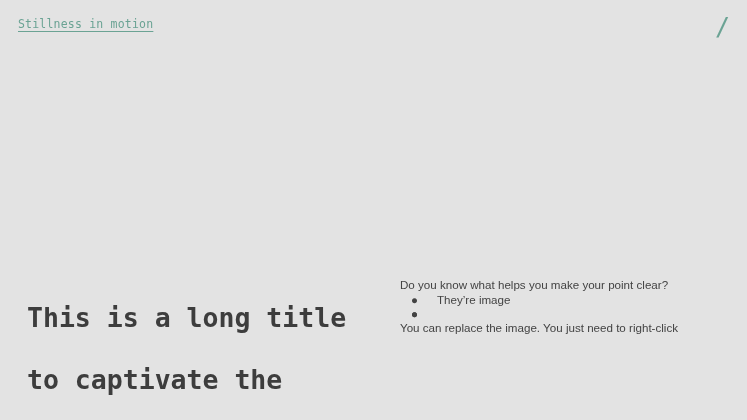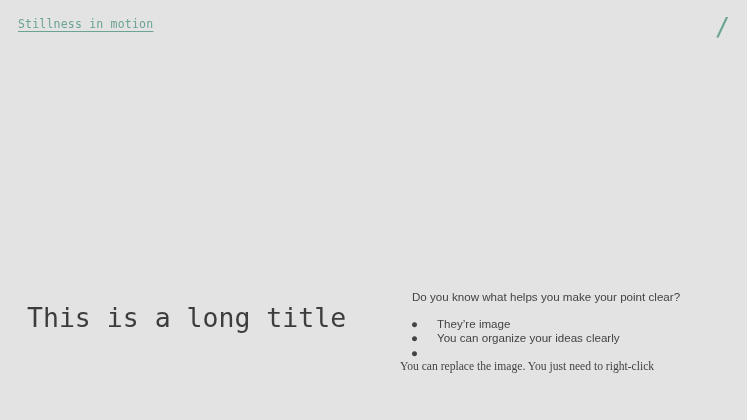--- a/index.html
+++ b/index.html
@@ -69,36 +69,37 @@
     font-family: "DejaVu Sans Mono", "Liberation Mono", monospace;
     font-size: 26.5px;
     line-height: 31px;
     color: #3d3d3d;
     font-weight: 400;
     letter-spacing: 0px;
     white-space: pre-line;
   }
   #title-block .title-line {
     display: block;
+    font-weight: bold;
   }
 
   
   #body-block {
     position: absolute;
     left: 400px;
     top: 278px;
     width: 320px;
     color: #434343;
     font-size: 11.6px;
     line-height: 14.6px;
     font-family: "Liberation Sans", sans-serif;
   }
 
   #intro-paragraph {
-    margin: 12px;
+    margin: 0;
   }
   #intro-paragraph .intro-line {
     display: block;
   }
 
   #bullet-list {
     margin: 0;
     padding: 0;
     list-style: none;
   }
@@ -111,57 +112,56 @@
     position: absolute;
     left: 11px;
     top: 0;
     font-size: 11.6px;
     line-height: 14.6px;
     color: #434343;
   }
 
   #closing-paragraph {
     margin: 14px 0 0 0;
-    font-family: Liberation Serif, serif;
   }
   #closing-paragraph .closing-line {
     display: block;
   }
 </style>
 </head>
 <body>
 
 <div id="slide">
 
   <a id="header-link">Stillness in motion</a>
 
   <div id="slash-mark">/</div>
 
   <div id="image-placeholder"></div>
 
   <div id="title-block">
     <span class="title-line">This is a long title</span>
+    <span class="title-line">to captivate the</span>
     
     
   </div>
 
   <div id="body-block">
 
     <p id="intro-paragraph">
       <span class="intro-line">Do you know what helps you make your point clear?</span>
     </p>
 
     <ul id="bullet-list">
       <li>
         <span class="bullet-dot">●</span>
         <span>They’re image</span>
       </li>
       <li>
         <span class="bullet-dot">●</span>
-        <span>You can organize your ideas clearly</span>
       </li>
       <li>
         <span class="bullet-dot">●</span>
       </li>
     </ul>
 
     <p id="closing-paragraph">
       <span class="closing-line">You can replace the image. You just need to right-click</span>
     </p>
 

